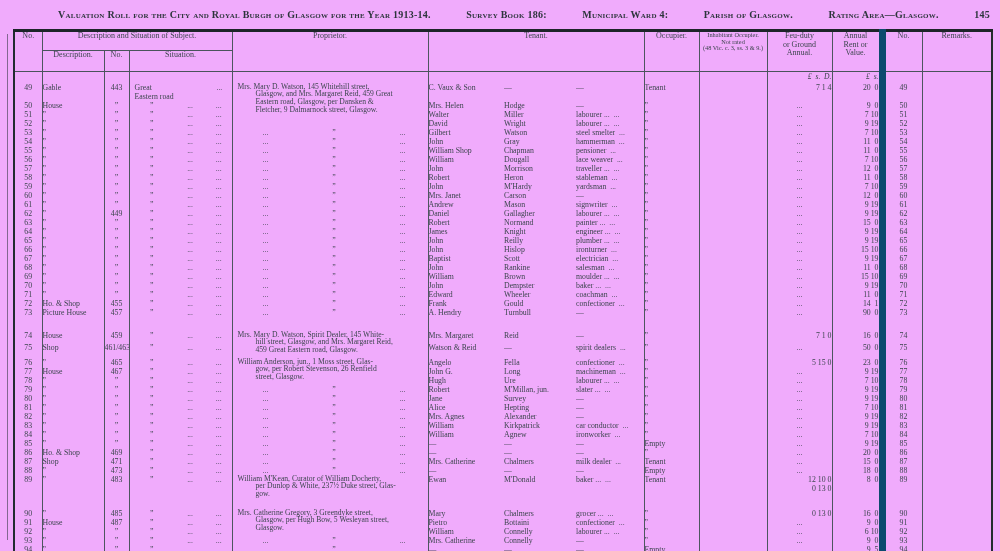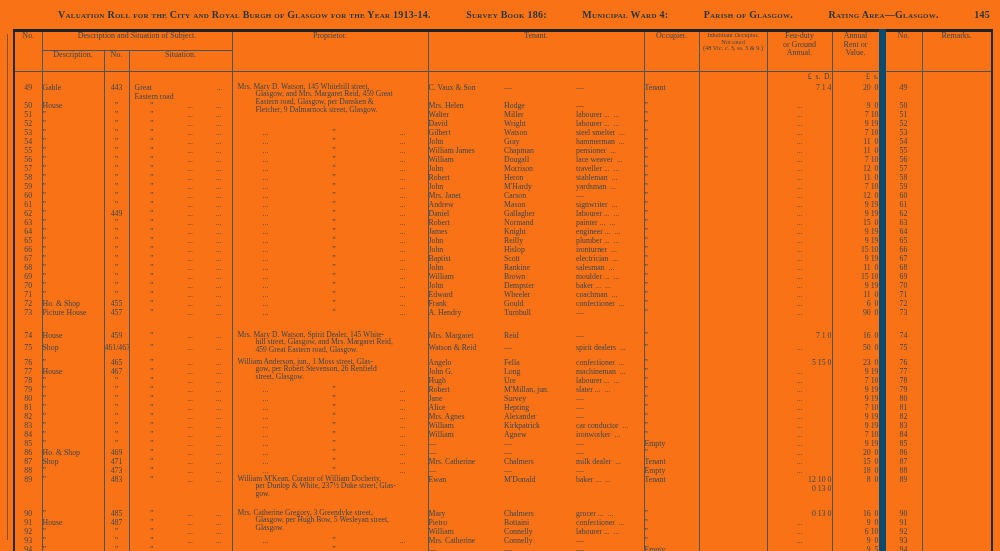--- a/index.html
+++ b/index.html
@@ -1,18 +1,18 @@
 <!DOCTYPE html>
 <html><head>
 <meta charset="utf-8">
 <style>
   html,body{margin:0;padding:0;background:#b9c6c9;}
   .page{
     width:1000px;height:551px;position:relative;overflow:hidden;
-    background:#f97316;
+    background:#f0abfc;
     color:#39424b;
     font-family:"Liberation Serif","DejaVu Serif",serif;
   }
   .titlebar{
     position:absolute;left:58px;right:10px;top:9px;
     display:flex;justify-content:space-between;align-items:baseline;
     font-variant:small-caps;font-weight:bold;font-size:10px;letter-spacing:.25px;
     color:#2d353c;white-space:nowrap;
   }
   .edge-line{position:absolute;left:7px;top:34px;height:506px;width:1px;background:rgba(40,48,56,.55);}
@@ -25,21 +25,21 @@
   .tbl th,.tbl td{padding:0;vertical-align:top;font-weight:normal;overflow:hidden;}
   thead th{border-bottom:1px solid #4a535c;text-align:center;vertical-align:middle;font-size:8px;line-height:8.5px;}
   .grp{border-bottom:1px solid #4a535c;margin-top:45px;}
   .hr1{height:20px}.hr2{height:21px}
   .vr{border-right:1px solid #4d565f;}
   .heavy{border-right:7px solid #0c4a6e;}
   .tiny{font-size:6.3px;line-height:6.6px;}
   tbody tr{height:9px;}
   tr.h2{height:19px;} tr.h3{height:30px;}
   tr.gap>td{padding-top:4px;}
-  tr.units{height:11px;font-size:7.6px;}
+  tr.units{height:11px;font-size:7.6px;font-style:italic;}
   .c-num{text-align:center;}
   .c-desc{padding-left:5px;}
   .c-sit{padding:0;}
   .sitflex{display:flex;}
   .s1{flex:1.4;padding-left:5px;} .dd .s1{text-align:center;padding-left:0;}
   .s2{flex:1;text-align:center;} .s3{flex:.8;text-align:center;}
   .c-prop{padding:0;}
   .c-prop .ln{font-size:7.6px;line-height:7.7px;padding-left:23px;white-space:nowrap;}
   .c-prop .ln:first-child{padding-left:5px;}
   .pd{display:flex;justify-content:space-between;padding:0 22px 0 30px;}
@@ -289,21 +289,21 @@
               <span class="s3">...</span>
             </div>
           </td>
           <td class="c-prop vr">
             <div class="pd">
               <span>...</span>
               <span>”</span>
               <span>...</span>
             </div>
           </td>
-          <td class="c-t1">William James</td>
+          <td class="c-t1">William Shop</td>
           <td class="c-t2">Chapman</td>
           <td class="c-t3 vr">pensioner  ...</td>
           <td class="c-occ vr">”</td>
           <td class="vr"></td>
           <td class="c-feu vr ctr">...</td>
           <td class="c-rent vr heavy">11  0</td>
           <td class="c-num vr">55</td>
           <td class=""></td>
         </tr>
         <tr>
@@ -771,21 +771,21 @@
               <span>”</span>
               <span>...</span>
             </div>
           </td>
           <td class="c-t1">Frank</td>
           <td class="c-t2">Gould</td>
           <td class="c-t3 vr">confectioner  ...</td>
           <td class="c-occ vr">”</td>
           <td class="vr"></td>
           <td class="c-feu vr ctr">...</td>
-          <td class="c-rent vr heavy">6  0</td>
+          <td class="c-rent vr heavy">14  1</td>
           <td class="c-num vr">72</td>
           <td class=""></td>
         </tr>
         <tr class="h2">
           <td class="c-num vr">73</td>
           <td class="c-desc vr">Picture House</td>
           <td class="c-num vr">457</td>
           <td class="c-sit vr">
             <div class="sitflex dd">
               <span class="s1">”</span>

